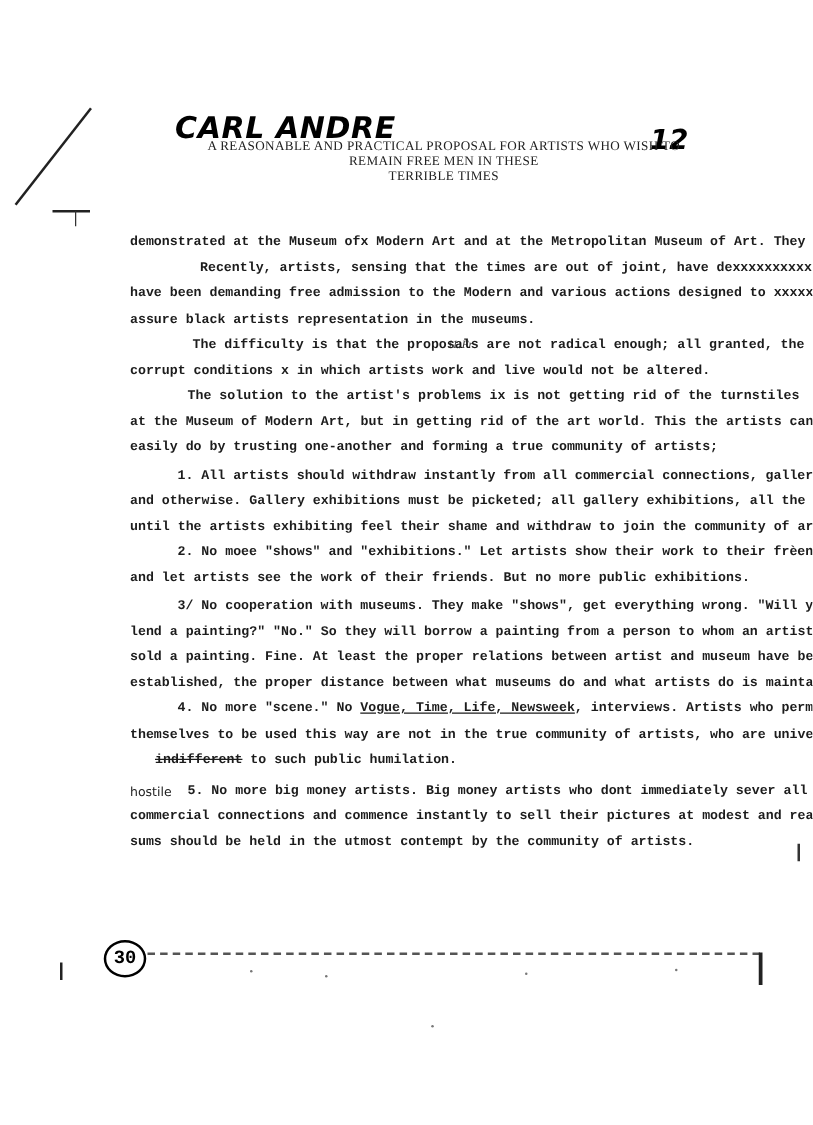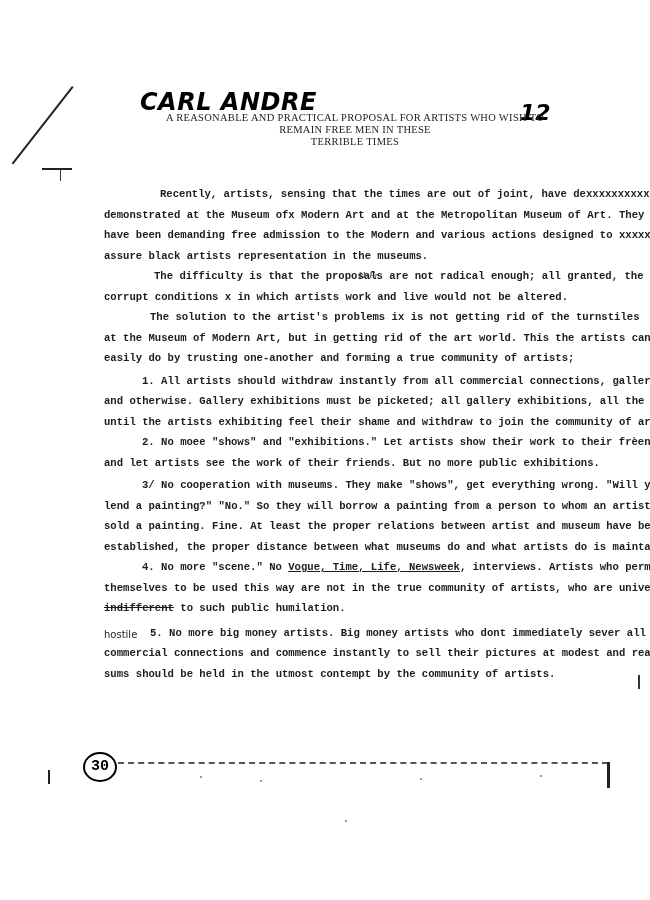--- a/index.html
+++ b/index.html
@@ -15,21 +15,21 @@
   .pagenum { position:absolute; left:520px; top:100px; font-family:"DejaVu Sans",sans-serif;
              font-weight:bold; font-size:22px; color:#000; font-style:italic; }
   .title { position:absolute; left:130px; top:112px; width:450px; text-align:center;
            font-size:10.5px; line-height:12px; color:#222; font-family:"Liberation Serif",serif; letter-spacing:0.3px; }
   .body-text { position:absolute; left:104px; top:184px; width:520px; font-size:10.6px;
                line-height:20.5px; font-weight:bold; color:#1c1c1c; }
   .p { margin:0; white-space:nowrap; }
   .ind { padding-left:56px; }
   .ind2 { padding-left:46px; }
   .ul { text-decoration:underline; }
-  .strike { text-decoration:line-through; }
+  .strike { text-decoration:line-through;margin-left:20px; }
   .hw { font-family:"DejaVu Sans",sans-serif; font-weight:normal;margin-top:36px; }
   .note { position:absolute; font-family:Liberation Serif, serif; font-size:9px; color:#333; font-style:italic; }
   .circle { position:absolute; left:83px; top:752px; width:30px; height:26px; border:2.5px solid #000;
             border-radius:50%; font-family:Liberation Mono, monospace; font-weight:bold; font-size:15px;
             text-align:center; line-height:26px; color:#000; }
   .dashline { position:absolute; left:118px; top:762px; width:490px; border-top:2px dashed #555; }
   .rightbar { position:absolute; left:607px; top:762px; width:3px; height:26px; background:#222; }
   .leftbar { position:absolute; left:48px; top:770px; width:2px; height:14px; background:#222; }
   .sidemark { position:absolute; left:638px; top:675px; width:2px; height:14px; background:#333; }
   .speck { position:absolute; width:2px; height:2px; background:#777; border-radius:50%; }
@@ -47,22 +47,22 @@
 
   <div class="title">
     <div>A REASONABLE AND PRACTICAL PROPOSAL FOR ARTISTS WHO WISH TO</div>
     <div>REMAIN FREE MEN IN THESE</div>
     <div>TERRIBLE TIMES</div>
   </div>
 
   <div class="note" style="left:358px;top:270px;">11:Fr</div>
 
   <div class="body-text">
+    <p class="p">demonstrated at the Museum ofx Modern Art and at the Metropolitan Museum of Art. They</p>
     <p class="p ind">Recently, artists, sensing that the times are out of joint, have dexxxxxxxxxx</p>
-    <p class="p">demonstrated at the Museum ofx Modern Art and at the Metropolitan Museum of Art. They</p>
     <p class="p">have been demanding free admission to the Modern and various actions designed to xxxxxxx</p>
     <p class="p">assure black artists representation in the museums.</p>
     <p class="p ind ind2" style="padding-left:50px;margin-top:0">The difficulty is that the proposals are not radical enough; all granted, the</p>
     <p class="p">corrupt conditions x in which artists work and live would not be altered.</p>
     <p class="p" style="padding-left:46px">The solution to the artist's problems ix is not getting rid of the turnstiles</p>
     <p class="p">at the Museum of Modern Art, but in getting rid of the art world.  This the artists can</p>
     <p class="p">easily do by trusting one-another and forming a true community of artists;</p>
     <p class="p" style="padding-left:38px;margin-top:2px">1. All artists should withdraw instantly from all commercial connections, gallery</p>
     <p class="p">and otherwise. Gallery exhibitions must be picketed; all gallery exhibitions, all the time,</p>
     <p class="p">until the artists exhibiting feel their shame and withdraw to join the community of artists.</p>

